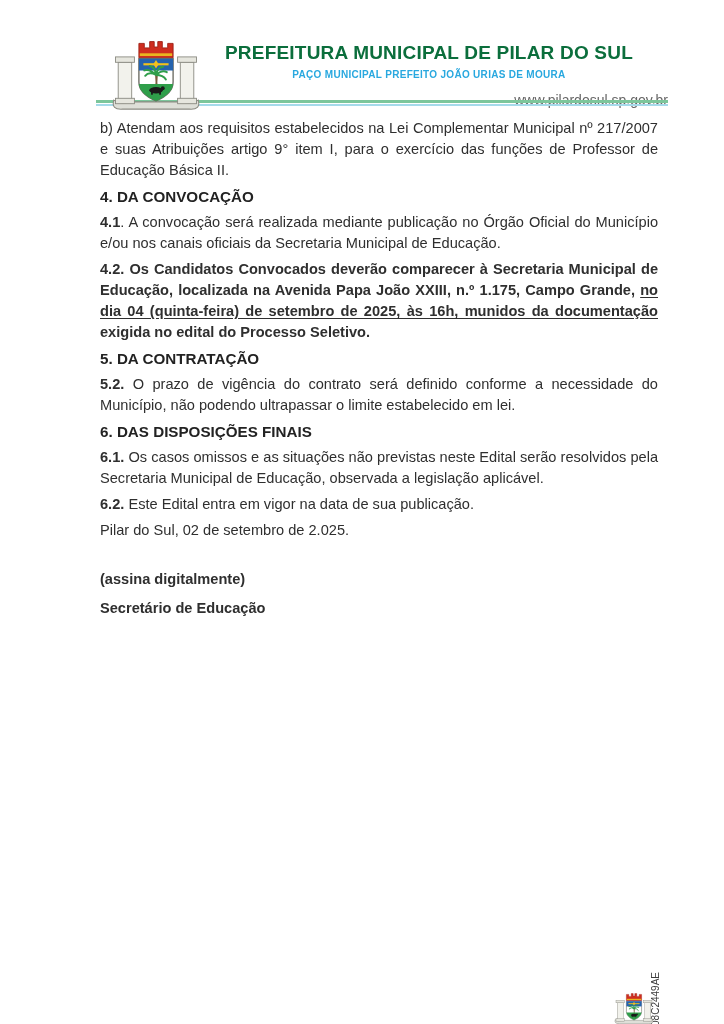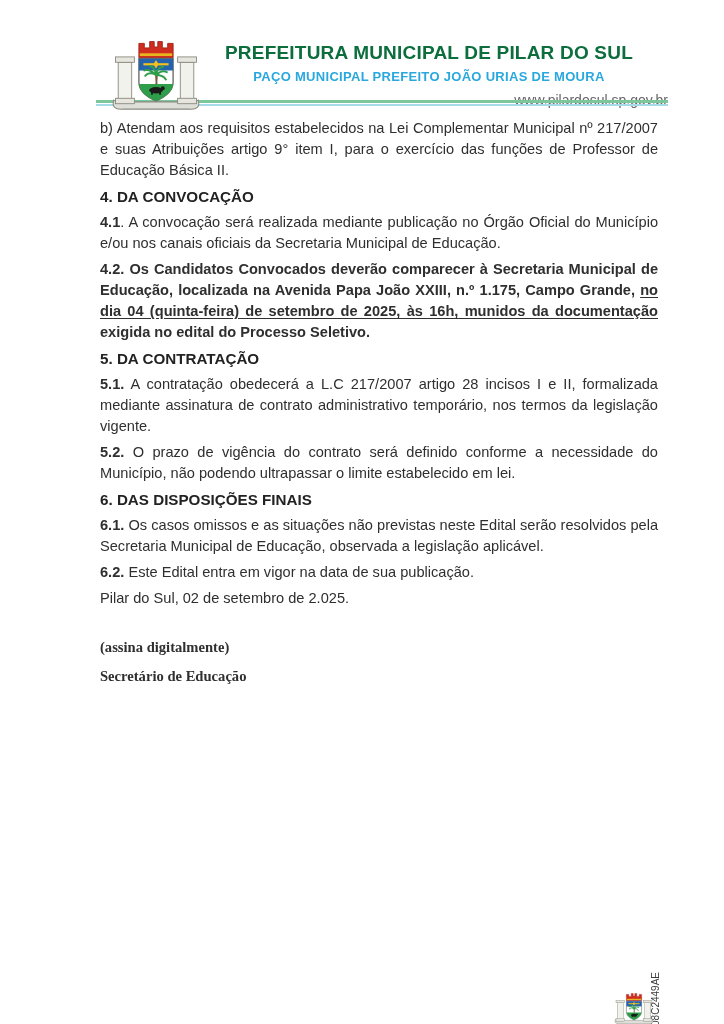--- a/index.html
+++ b/index.html
@@ -15,21 +15,21 @@
 
   
   .logo-large { position: absolute; left: 111px; top: 35px; width: 90px; height: 78px; z-index: 3; }
   .hdr-title {
     position: absolute; left: 198px; top: 42px; width: 462px;
     text-align: center; font-size: 19px; font-weight: bold;
     color: #0b6e3c; letter-spacing: 0.2px; white-space: nowrap;
   }
   .hdr-subtitle {
     position: absolute; left: 198px; top: 69px; width: 462px;
-    text-align: center; font-size: 13px; font-weight: bold;
+    text-align: center; font-size: 10px; font-weight: bold;
     color: #29a8df; letter-spacing: 0.3px; white-space: nowrap;
   }
   .hdr-address {
     position: absolute; left: 198px; top: 87px; width: 462px;
     text-align: center; font-size: 9.5px; color: #4a4a4a; white-space: nowrap;
   }
   .hdr-rules { position: absolute; left: 96px; top: 100px; width: 572px; z-index: 1; }
   .rule-green { height: 2.5px; background: #7cc69b; }
   .rule-cyan  { height: 2.5px; background: #a5daea; margin-top: 1px; }
   .hdr-website {
@@ -44,21 +44,21 @@
     font-size: 14.6px; line-height: 21px; color: #2f2f2f;
   }
   .doc h2 {
     margin: 0 0 5px 0; font-size: 15.2px; line-height: 21px;
     font-weight: bold; color: #222222;
   }
   .bold-par { font-weight: bold; }
   .uline { text-decoration: underline; text-underline-offset: 2px; }
   .dateline { text-align: left; }
   .sig-note, .sig-name, .sig-role {
-    text-align: center; font-weight: bold; font-family: Liberation Serif, serif;
+    text-align: center; font-weight: bold;
   }
   .sig-note { margin-top: 28px !important; margin-bottom: 8px !important; }
   .sig-name { margin-bottom: 8px !important; }
 
   
   .sidebar {
     position: absolute; right: 10px; bottom: 52px;
     transform: rotate(-90deg); transform-origin: bottom right;
     font-size: 10px; line-height: 13px; color: #3d3d3d; white-space: nowrap;
   }
@@ -122,21 +122,20 @@
     <p>b) Atendam aos requisitos estabelecidos na Lei Complementar Municipal nº 217/2007 e suas Atribuições artigo 9° item I, para o exercício das funções de Professor de Educação Básica II.</p>
 
     <h2>4. DA CONVOCAÇÃO</h2>
 
     <p><strong>4.1</strong><span>. A convocação será realizada mediante publicação no Órgão Oficial do Município e/ou nos canais oficiais da Secretaria Municipal de Educação.</span></p>
 
     <p class="bold-par"><span>4.2. Os Candidatos Convocados deverão comparecer à Secretaria Municipal de Educação, localizada na Avenida Papa João XXIII, n.º 1.175, Campo Grande, </span><span class="uline">no dia 04 (quinta-feira) de setembro de 2025, às 16h, munidos da documentação</span><span> exigida no edital do Processo Seletivo.</span></p>
 
     <h2>5. DA CONTRATAÇÃO</h2>
 
-    <p><strong>5.1.</strong><span> A contratação obedecerá a L.C 217/2007 artigo 28 incisos I e II, formalizada mediante assinatura de contrato administrativo temporário, nos termos da legislação vigente.</span></p>
 
     <p><strong>5.2.</strong><span> O prazo de vigência do contrato será definido conforme a necessidade do Município, não podendo ultrapassar o limite estabelecido em lei.</span></p>
 
     <h2>6. DAS DISPOSIÇÕES FINAIS</h2>
 
     <p><strong>6.1.</strong><span> Os casos omissos e as situações não previstas neste Edital serão resolvidos pela Secretaria Municipal de Educação, observada a legislação aplicável.</span></p>
 
     <p><strong>6.2.</strong><span> Este Edital entra em vigor na data de sua publicação.</span></p>
 
     <p class="dateline">Pilar do Sul, 02 de setembro de 2.025.</p>

